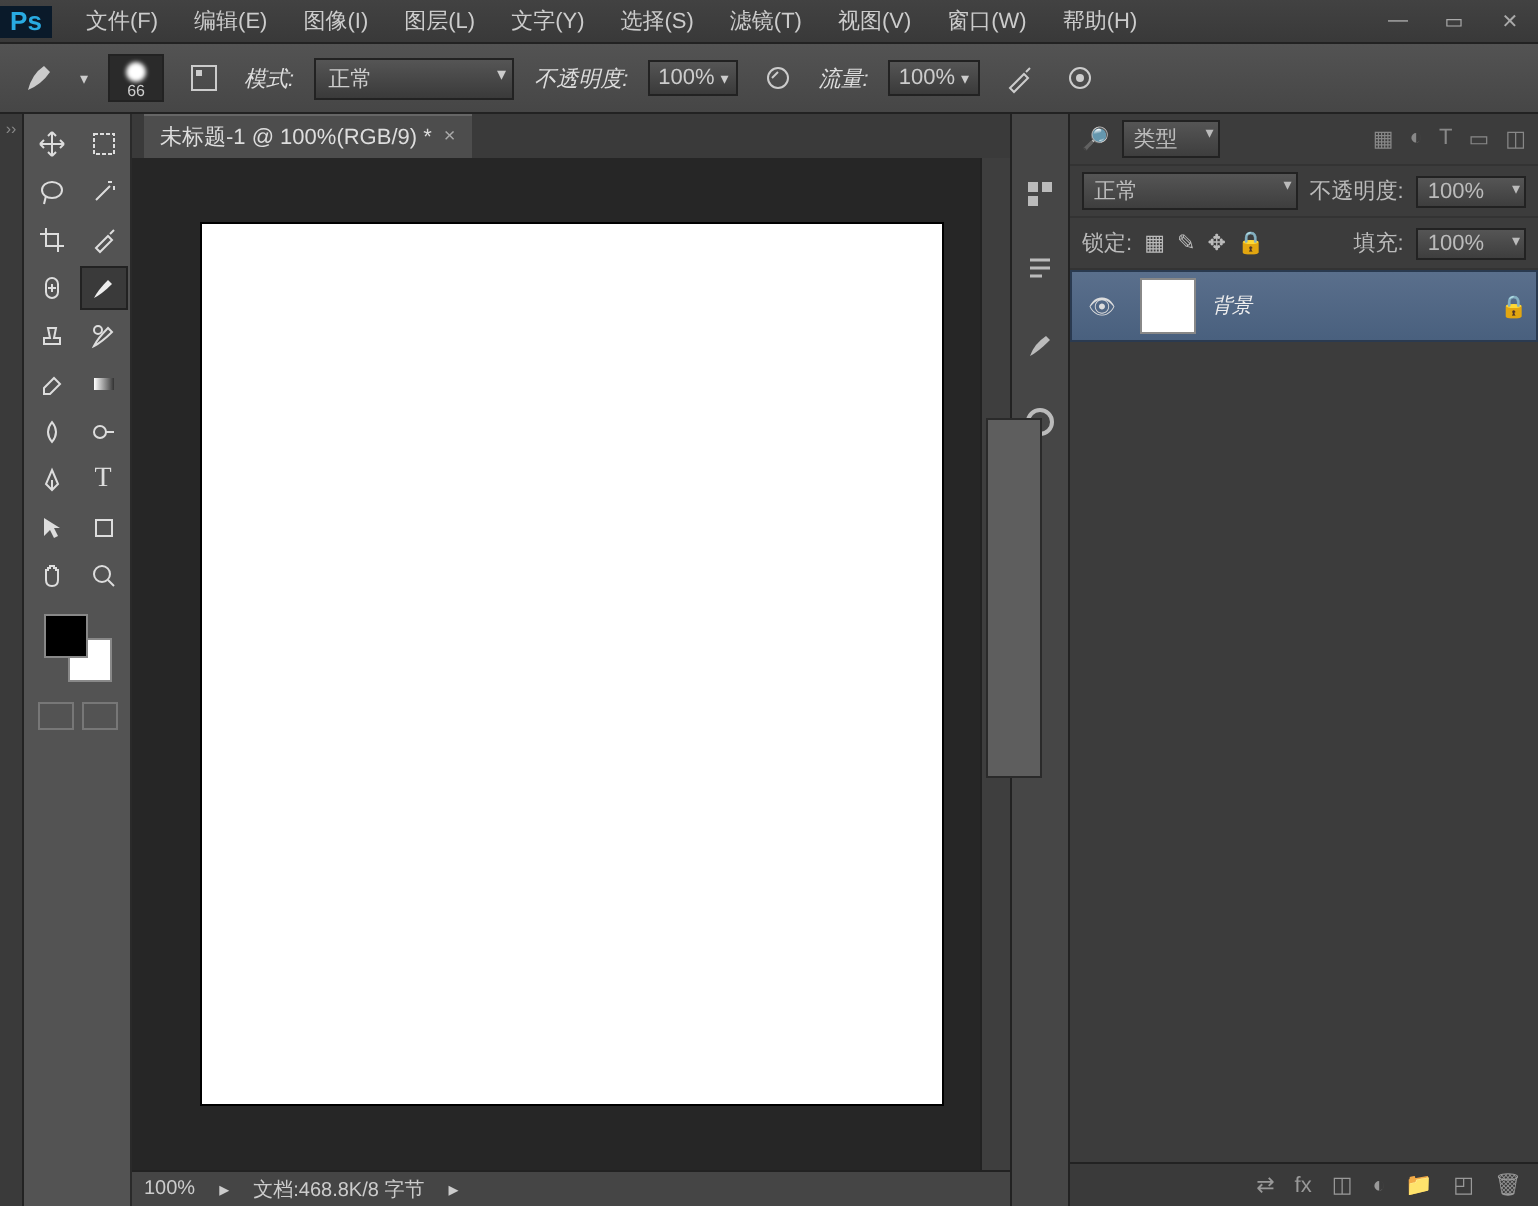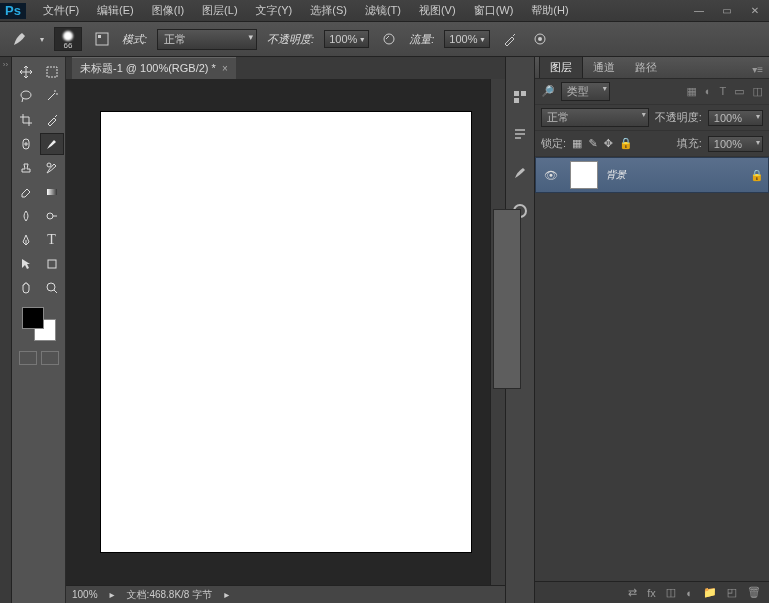--- a/index.html
+++ b/index.html
@@ -268,21 +268,21 @@
     </div>
     <div class="quickmask">
       <div></div>
       <div></div>
     </div>
   </div>
 
   <div class="docarea">
     <div class="tabs">
       <div class="tab">
-        <span>未标题-1 @ 100%(RGB/2) *</span>
+        <span>未标题-1 @ 100%(RGB/9) *</span>
         <span class="x">×</span>
       </div>
     </div>
     <div class="canvas-wrap">
       <div class="canvas"></div>
     </div>
     <div class="scroll-v">
         <div class="thumb"></div>
       </div>
     <div class="status">
@@ -312,26 +312,20 @@
         </svg>
       </div>
     <div>
         <svg width="16" height="16" viewBox="0 0 16 16">
           <circle cx="8" cy="8" r="6" fill="none" stroke="#bbb" stroke-width="2"></circle>
         </svg>
       </div>
   </div>
 
   <div class="rpanel">
-    <div class="ptabs">
-      <div class="ptab active">图层</div>
-      <div class="ptab">通道</div>
-      <div class="ptab">路径</div>
-      <div class="menu-ico">▾≡</div>
-    </div>
     <div class="pbody">
       <div class="prow">
         <span>🔎</span>
         <div class="mini-drop">类型</div>
         <div class="filter-icons">
           <span>▦</span>
           <span>◐</span>
           <span>T</span>
           <span>▭</span>
           <span>◫</span>

